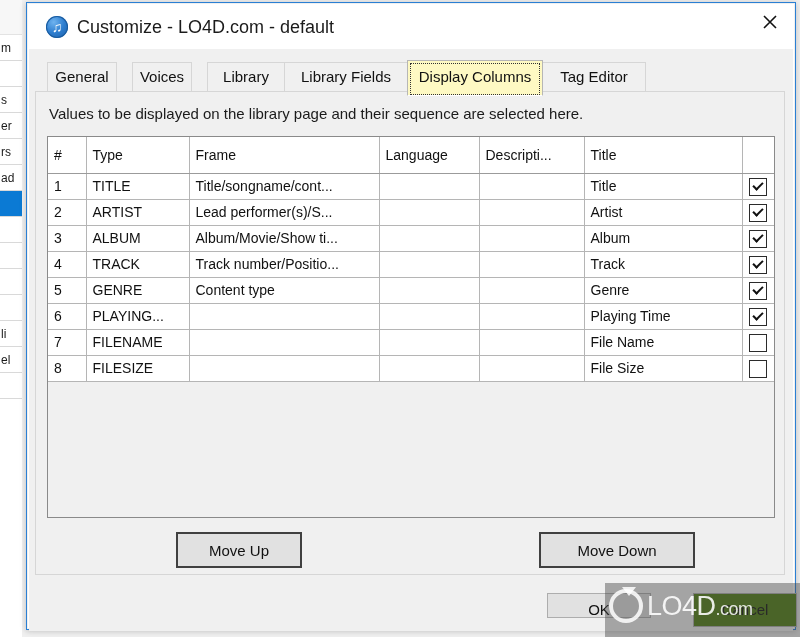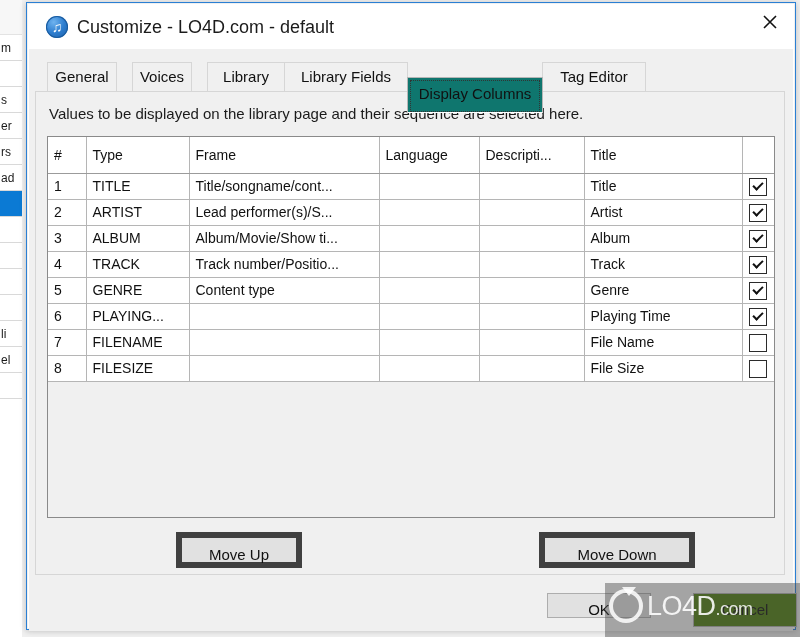--- a/index.html
+++ b/index.html
@@ -131,23 +131,23 @@
     border-bottom: none;
     box-sizing: border-box;
     font-size: 15px;
     line-height: 28px;
     text-align: center;
     color: #111;
     white-space: nowrap;
     cursor: default;
   }
   .tab.active {
-    top: 17px;
+    top: 0;
     height: 36px;
-    background: #0f766e;
+    background: #fef9c3;
     border: 1px solid #b6b6b6;
     border-bottom: 1px solid #ffffff;
     line-height: 31px;
     z-index: 4;
   }
   .tab.active .focusring {
     position: absolute;
     left: 2px; top: 2px; right: 2px; bottom: 0px;
     border: 1px dotted #333;
     box-sizing: border-box;
@@ -238,21 +238,21 @@
     height: 4px;
     border-left: 2px solid #111;
     border-bottom: 2px solid #111;
     transform: rotate(-45deg);
   }
 
   
   .btn {
     position: absolute;
     background: #e1e1e1;
-    border: 6px solid #404040;
+    border: 2px solid #404040;
     box-sizing: border-box;
     font-size: 15px;
     color: #111;
     text-align: center;
     cursor: default;
     font-family: "Liberation Sans", sans-serif;
   }
   .btn-moveup   { left: 140px; top: 440px; width: 126px; height: 36px; line-height: 34px; }
   .btn-movedown { left: 503px; top: 440px; width: 156px; height: 36px; line-height: 34px; }
 

